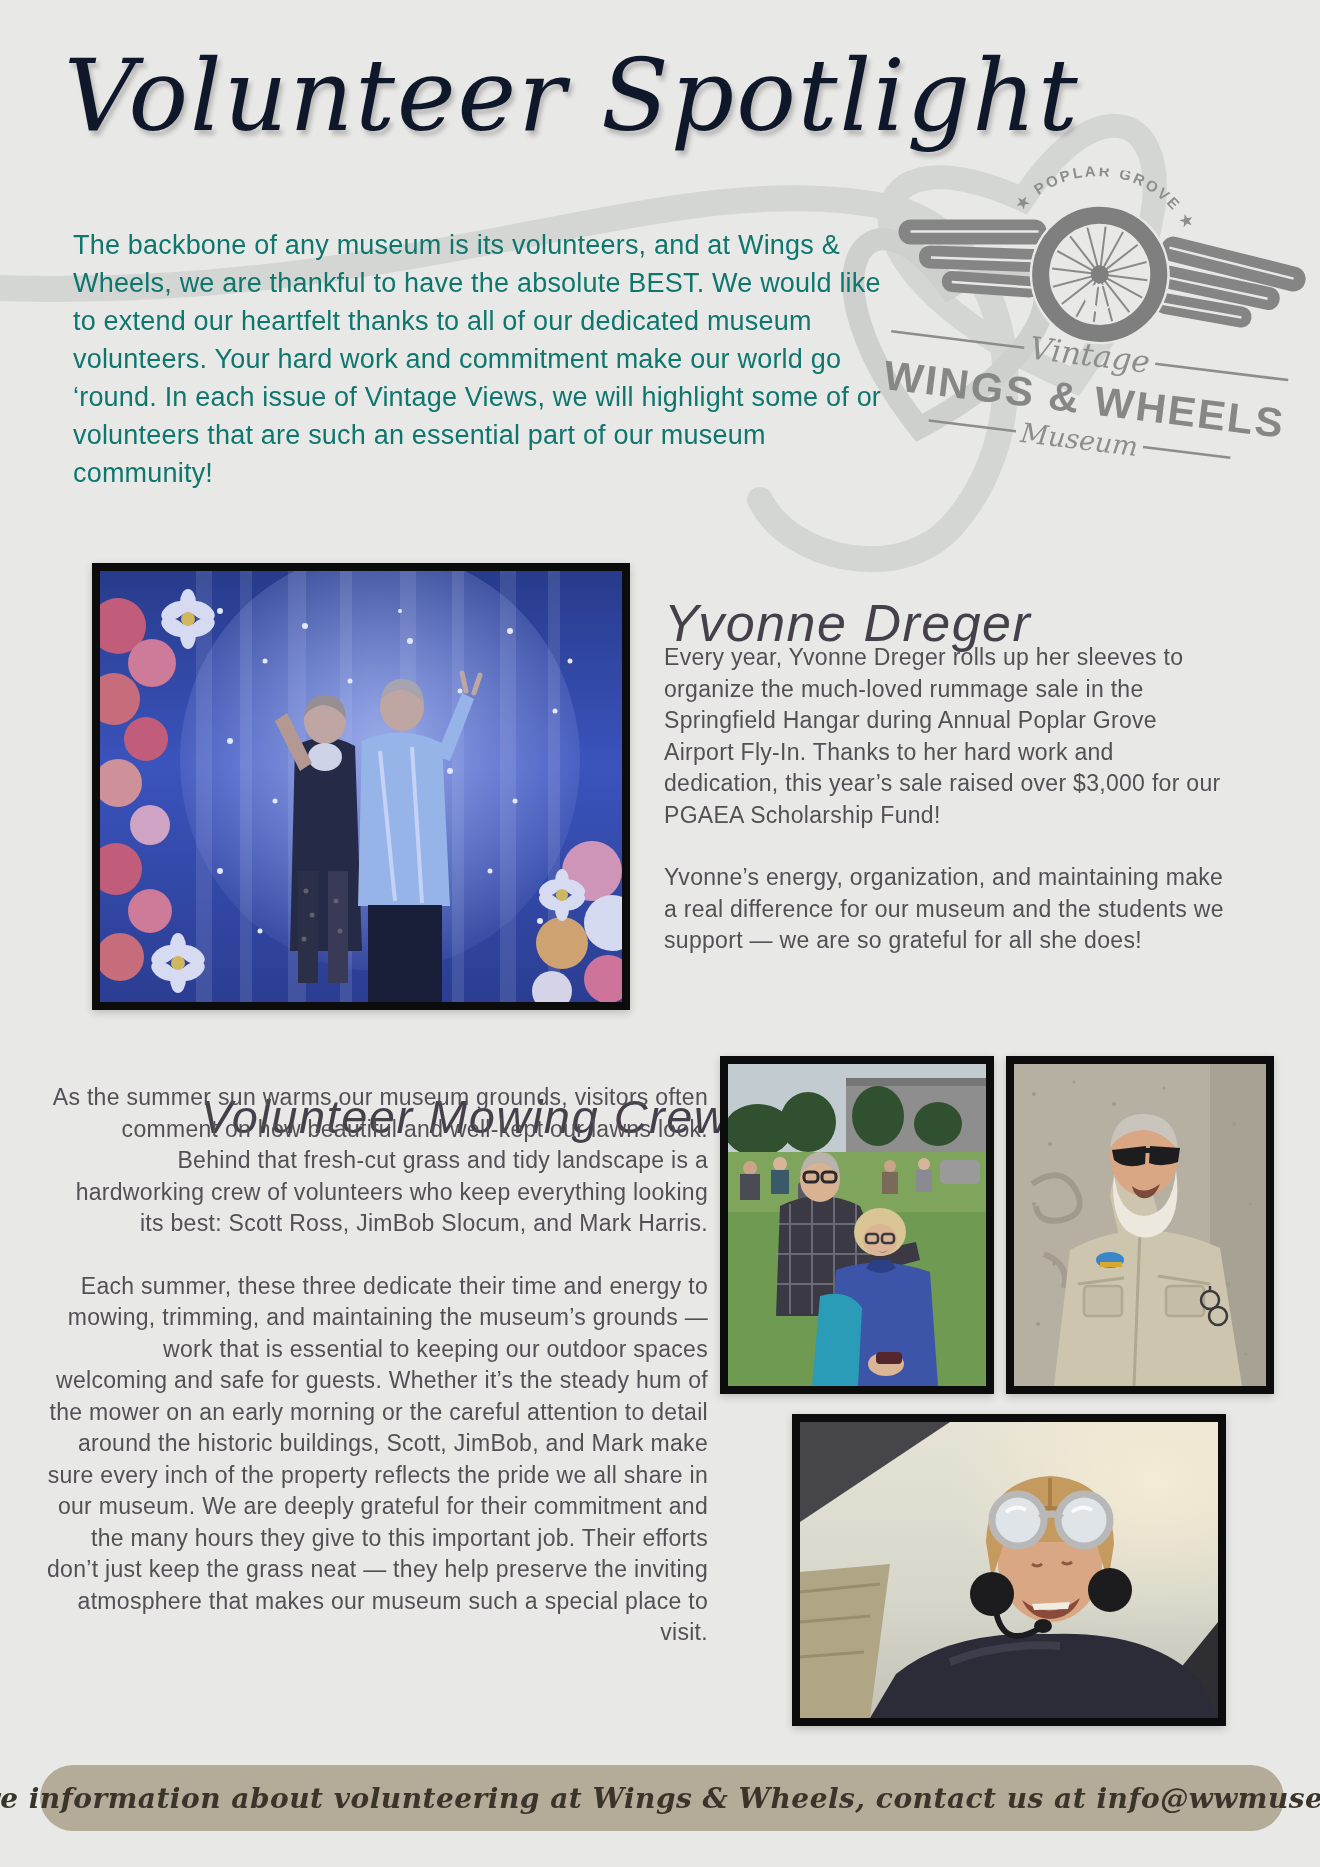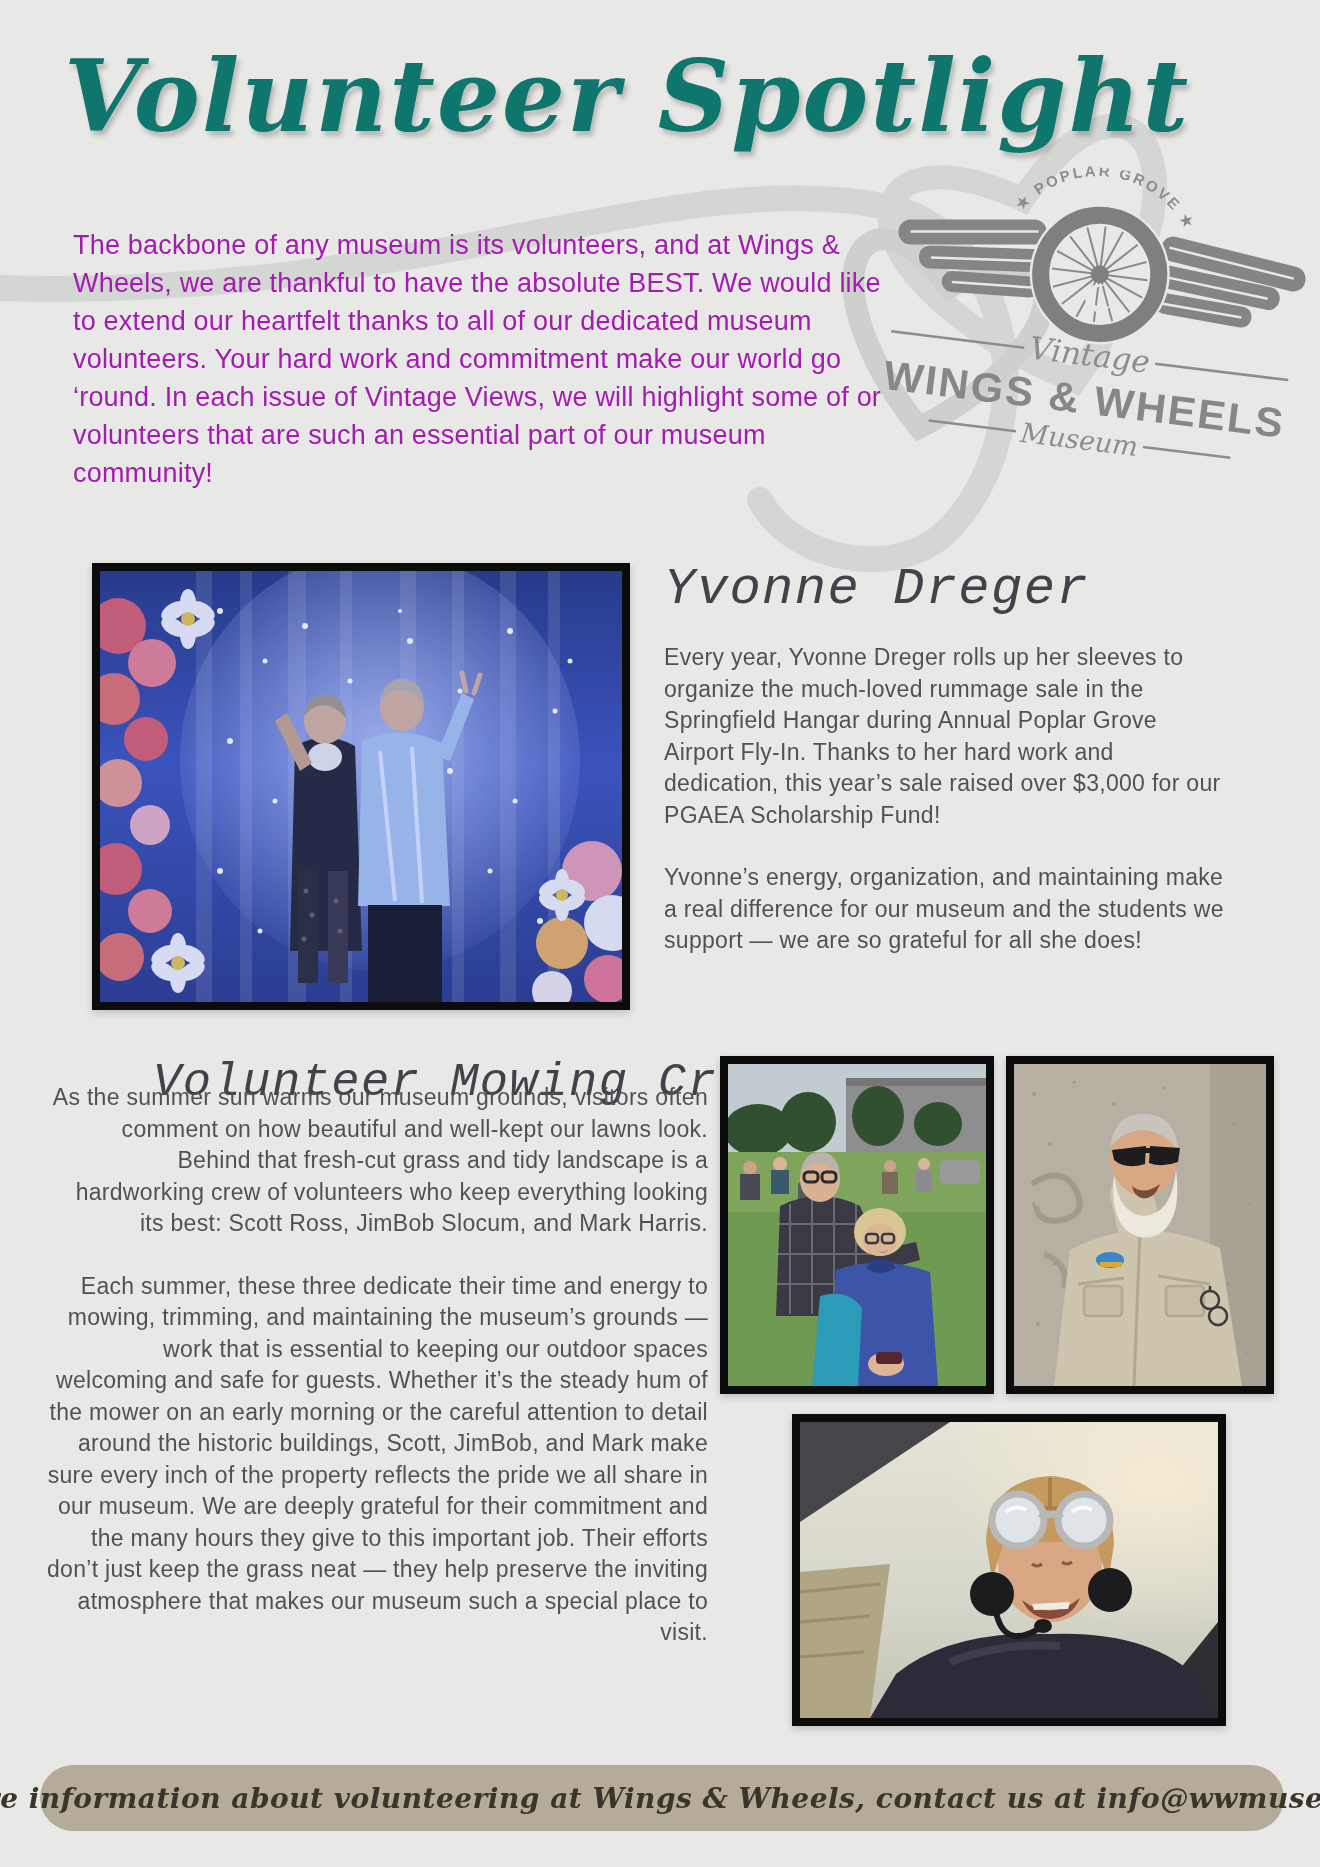--- a/index.html
+++ b/index.html
@@ -8,41 +8,41 @@
     background:#e8e9e7;overflow:hidden;
     font-family:"Liberation Sans",sans-serif;color:#544f55;
   }
   .abs{position:absolute;}
   
   .decor{position:absolute;left:0;top:0;z-index:0;pointer-events:none;}
   .content{position:absolute;left:0;top:0;width:100%;height:100%;z-index:2;}
   
   .title{
     left:64px;top:42px;width:980px;
-    font-family:"DejaVu Serif",serif;font-style:italic;font-weight:700;
-    font-size:99px;line-height:1.1;color:#0f766e;letter-spacing:2px;
+    font-family:"DejaVu Serif",serif;font-style:italic;font-weight:400;
+    font-size:99px;line-height:1.1;color:#0f172a;letter-spacing:2px;
     text-shadow:3px 5px 4px rgba(70,60,62,0.28);
     white-space:nowrap;
   }
   .intro{
     left:73px;top:226px;width:810px;
-    font-size:27px;line-height:38px;letter-spacing:.2px;color:#a21caf;
+    font-size:27px;line-height:38px;letter-spacing:.2px;color:#0f766e;
   }
   
   .logo-wrap{left:882px;top:168px;width:424px;height:306px;transform:rotate(7deg);z-index:1;}
   
   .frame{border:8px solid #0c0c0c;box-shadow:0 3px 8px rgba(0,0,0,.18);background:#222;}
   .photo-yvonne{left:92px;top:563px;width:522px;height:431px;}
   .photo-couple{left:720px;top:1056px;width:258px;height:322px;}
   .photo-beard{left:1006px;top:1056px;width:252px;height:322px;}
   .photo-pilot{left:792px;top:1414px;width:418px;height:296px;}
   
   .hand{
-    font-family:Liberation Mono, monospace;font-style:italic;font-weight:400;
-    color:#45404a;letter-spacing:1.5px;white-space:nowrap;
+    font-family:Liberation Sans, sans-serif;font-style:italic;font-weight:400;
+    color:#45404a;letter-spacing:1.5px;white-space:nowrap;margin-top:33px;
   }
   .yvonne-head{left:664px;top:560px;font-size:52px;}
   .mow-head{left:140px;top:1056px;width:650px;text-align:center;font-size:47px;}
   .yvonne-col{left:664px;top:630px;width:566px;font-size:23px;line-height:31.5px;letter-spacing:.3px;}
   .yvonne-col p{margin:12px 0 31px 0;}
   .mow-col{left:46px;top:1082px;width:662px;font-size:23px;line-height:31.5px;
     letter-spacing:.3px;text-align:right;}
   .mow-col p{margin:0 0 31px 0;}
   
   .footer{

